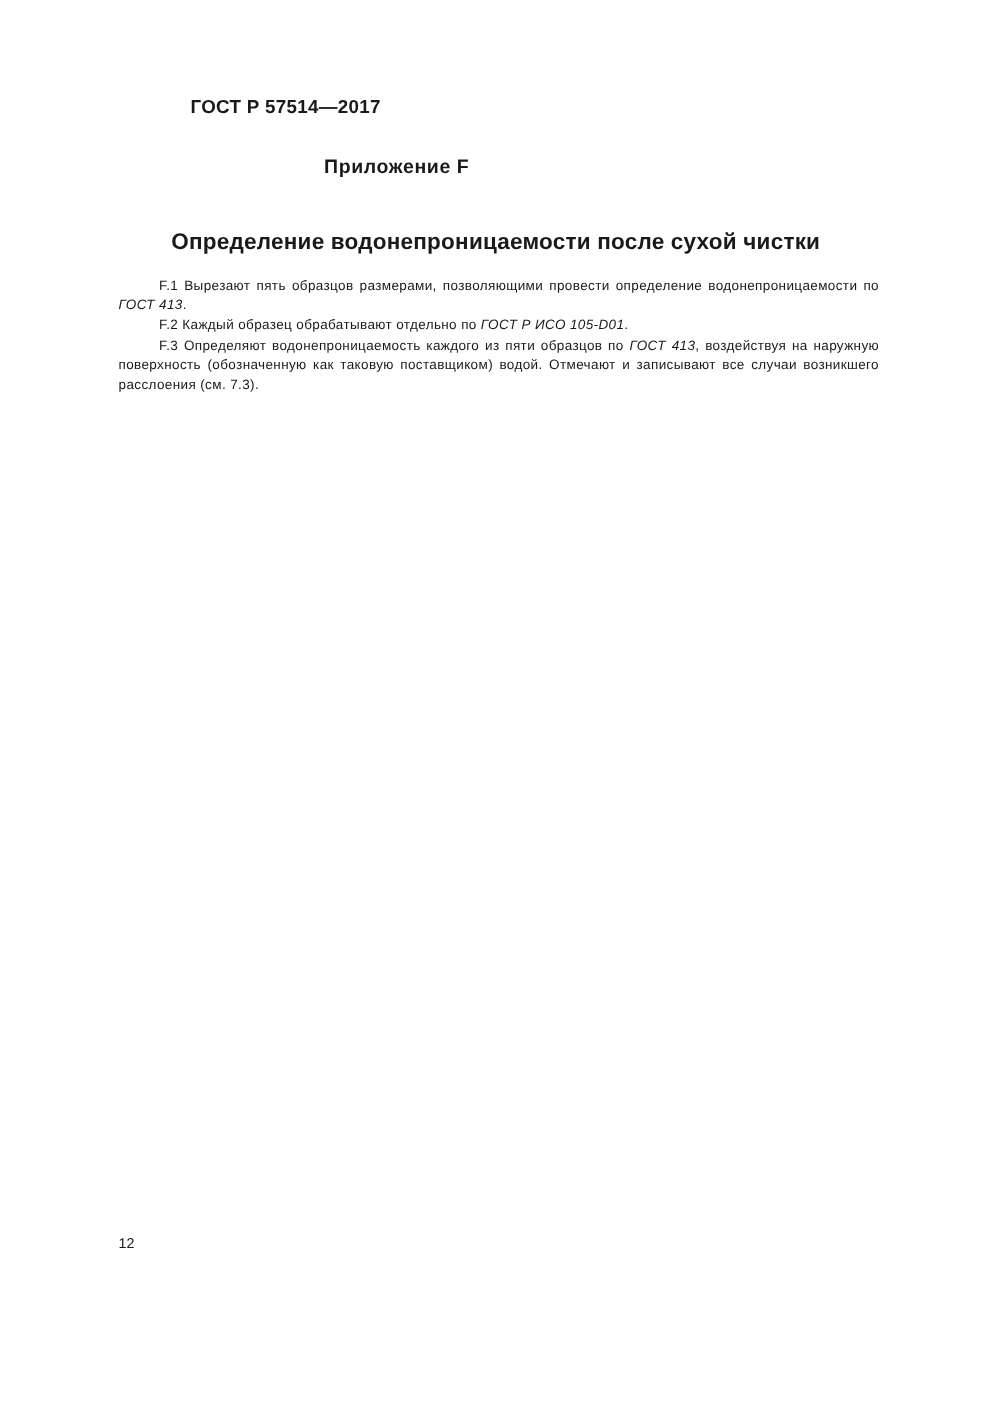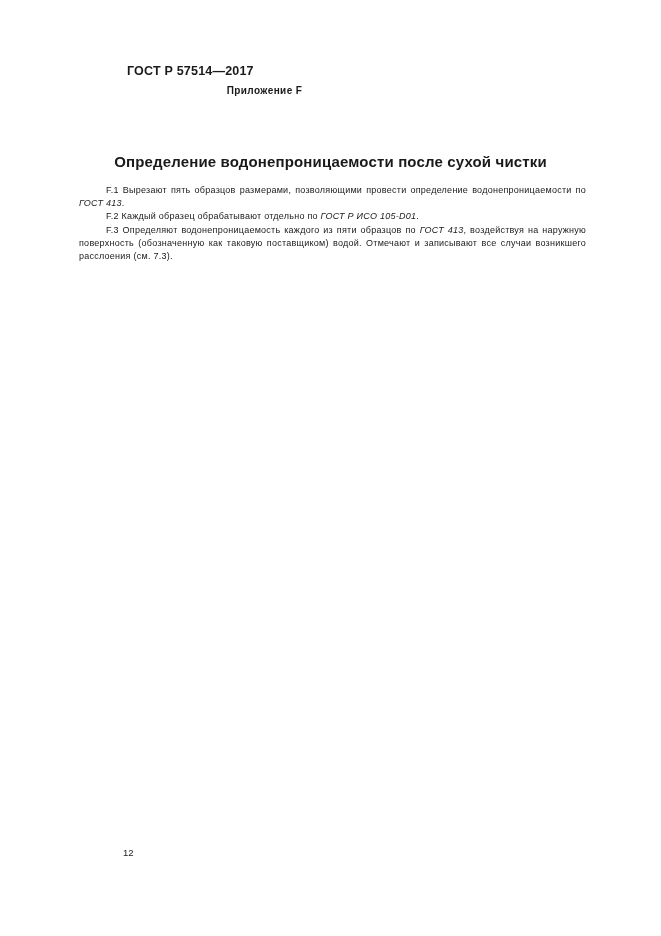--- a/index.html
+++ b/index.html
@@ -5,36 +5,36 @@
   html, body { margin: 0; padding: 0; background: #ffffff; }
   body {
     width: 661px; height: 936px; position: relative; overflow: hidden;
     font-family: "Liberation Sans", sans-serif; color: #1a1a1a;
   }
   .header {
     position: absolute; left: 79px; top: 64px;
     font-size: 12.5px; font-weight: bold; letter-spacing: 0.2px; padding-left: 48px;
   }
   .annex {
-    position: absolute; left: 0; width: 529px; top: 84px;
-    text-align: center; font-size: 10px; font-weight: bold; line-height: 14px;
+    position: absolute; left: 0; width: 529px; top: 104px;
+    text-align: center; font-size: 13px; font-weight: bold; line-height: 14px;
     letter-spacing: 0.4px;
   }
   .section-title {
     position: absolute; left: 0; width: 661px; top: 153px;
     text-align: center; font-size: 15px; font-weight: bold; letter-spacing: 0.15px;
   }
   .body-text {
     position: absolute; left: 79px; width: 507px; top: 184px;
     font-size: 9px; line-height: 13.2px; text-align: justify; letter-spacing: 0.25px;
   }
   .body-text p { margin: 0; text-indent: 27px; }
   .body-text i { font-style: italic; }
   .page-num {
-    position: absolute; left: 79px; top: 847px; font-size: 9.5px; margin-left: 44px;
+    position: absolute; left: 79px; top: 824px; font-size: 9.5px;
   }
 </style>
 </head>
 <body>
 
 <div class="header">ГОСТ Р 57514—2017</div>
 
 <div class="annex">
   <div>Приложение F</div>
 </div>

